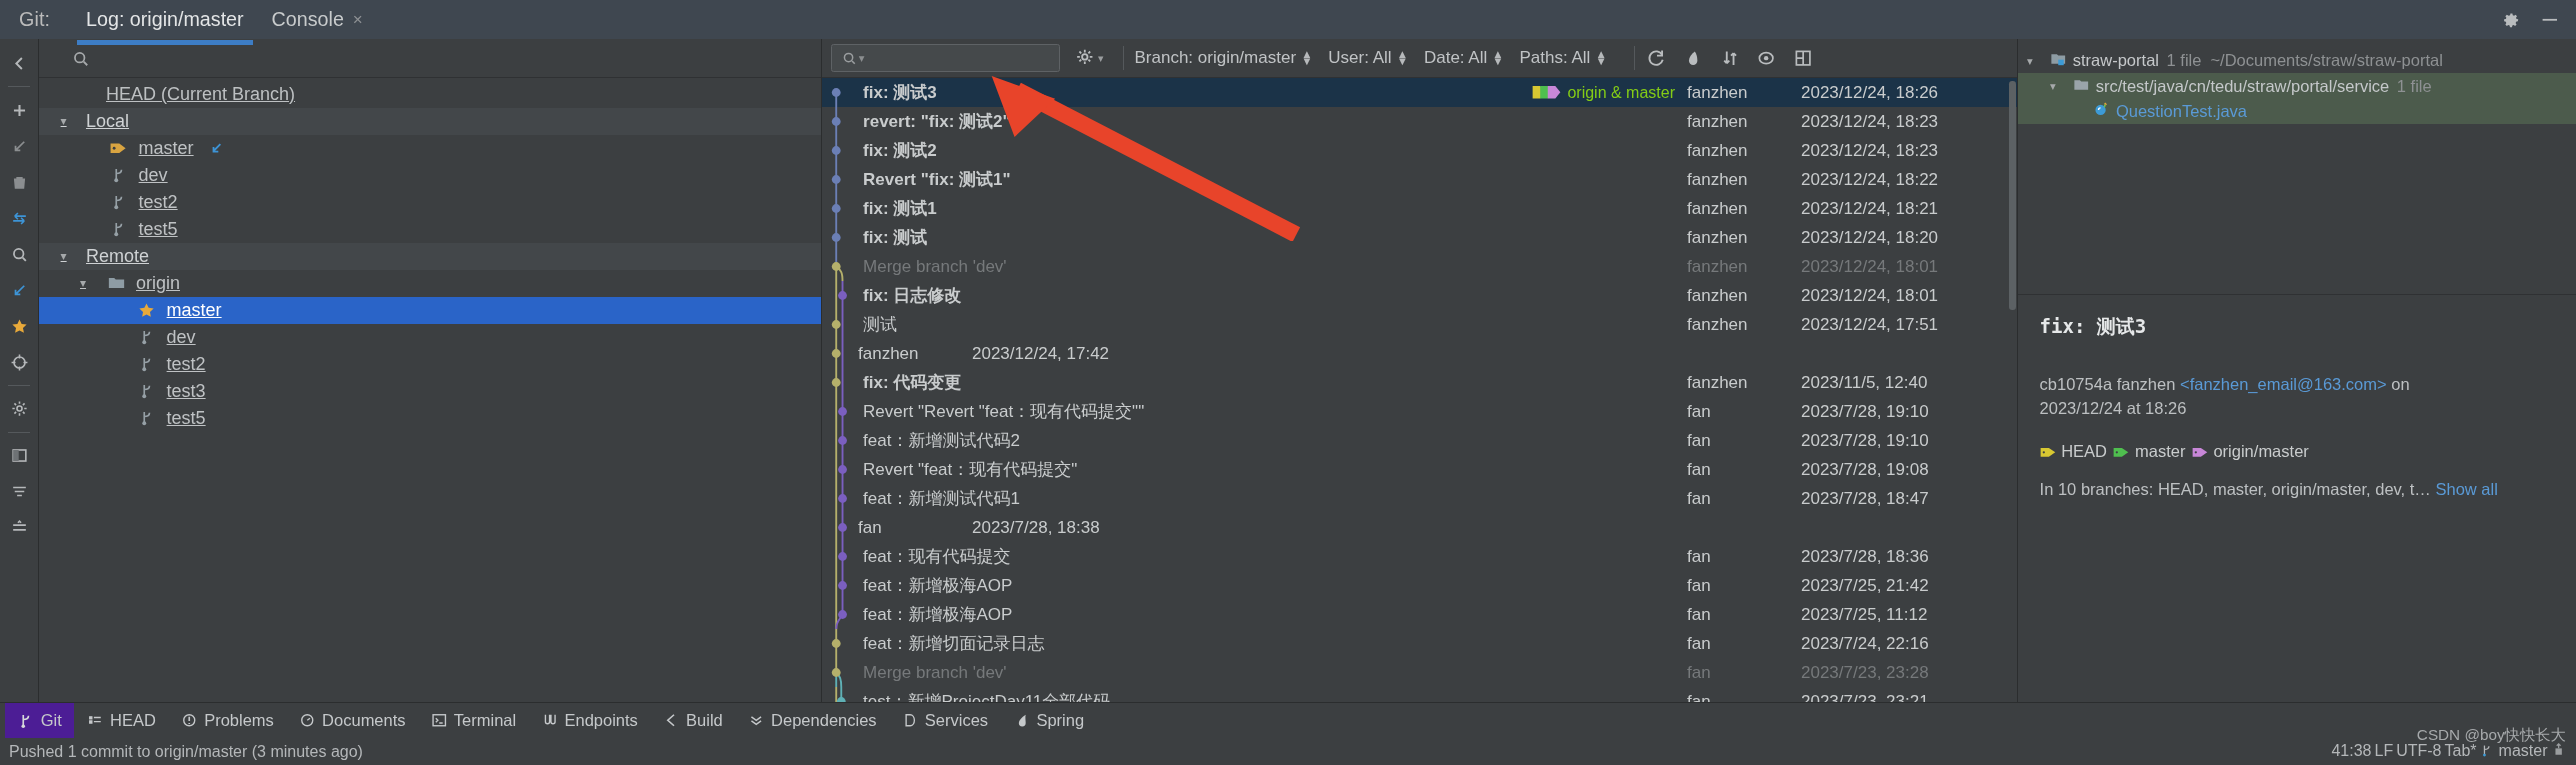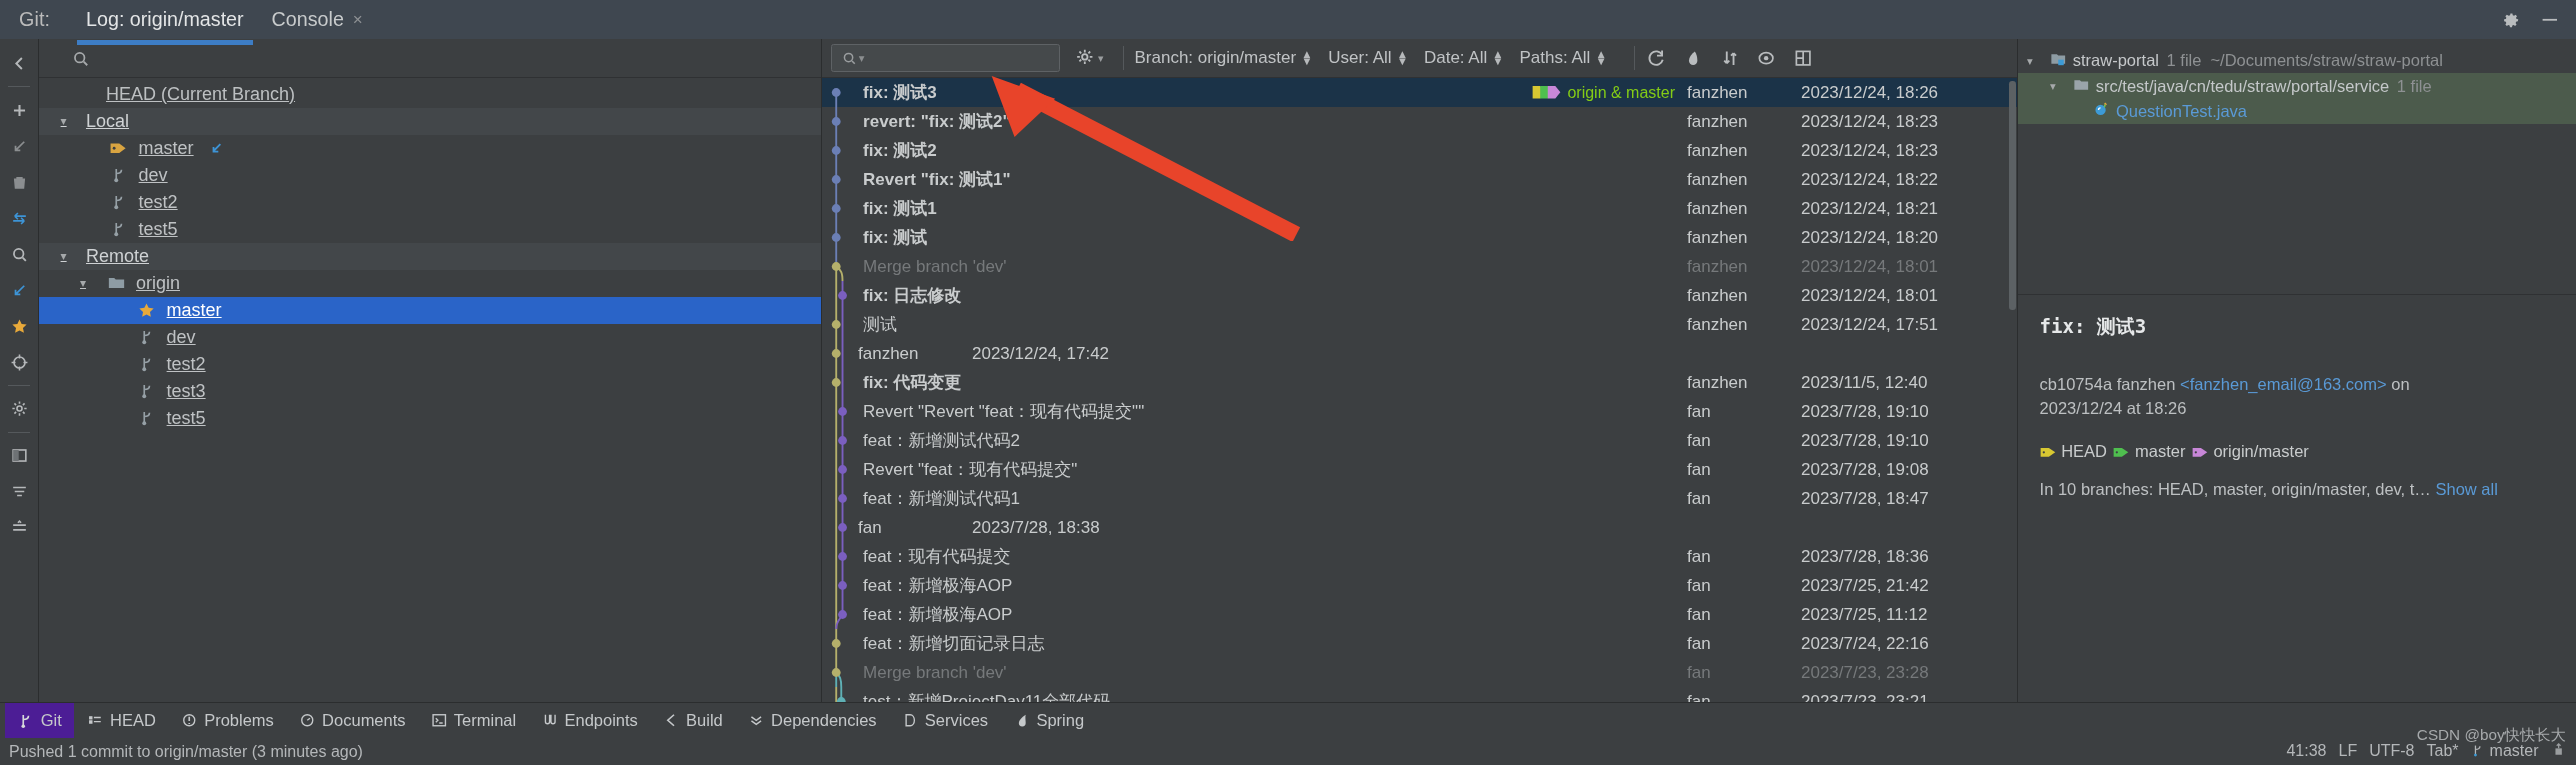--- a/index.html
+++ b/index.html
@@ -125,21 +125,21 @@
   .toolwin {
     height: 36px; flex: 0 0 36px; background: #3c3f41; border-top: 0.6px solid #2b2d2e;
     display: flex; align-items: center; padding-left: 5.1px; gap: 0;
   }
   .tw-item { display: flex; align-items: center; gap: 6.4px; color: #c5c8ca; font-size: 16.5px; padding: 0 12.7px; height: 36px; }
   .tw-item.active { background: #4c1d95; }
   .statusbar {
     height: 27px; flex: 0 0 27px; background: #3c3f41; display: flex; align-items: center;
     padding-left: 9px; color: #b4b7b9; font-size: 16px; position: relative;
   }
-  .sb-right { position: absolute; right: 10.2px; display: flex; align-items: flex-start; gap: 12px; color: #b4b7b9; font-size: 16px; }
+  .sb-right { position: absolute; right: 10.2px; display: flex; align-items: flex-start; gap: 3px; color: #b4b7b9; font-size: 16px; }
   .watermark { position: absolute; right: 10.2px; bottom: 19px; color: #b9bcbe; font-size: 15.3px; opacity: .85; }
 
   
   .red-arrow { position: absolute; left: 979px; top: 76px; pointer-events: none; z-index: 50; }
 </style>
 </head>
 <body>
 
 <div class="app">
 

